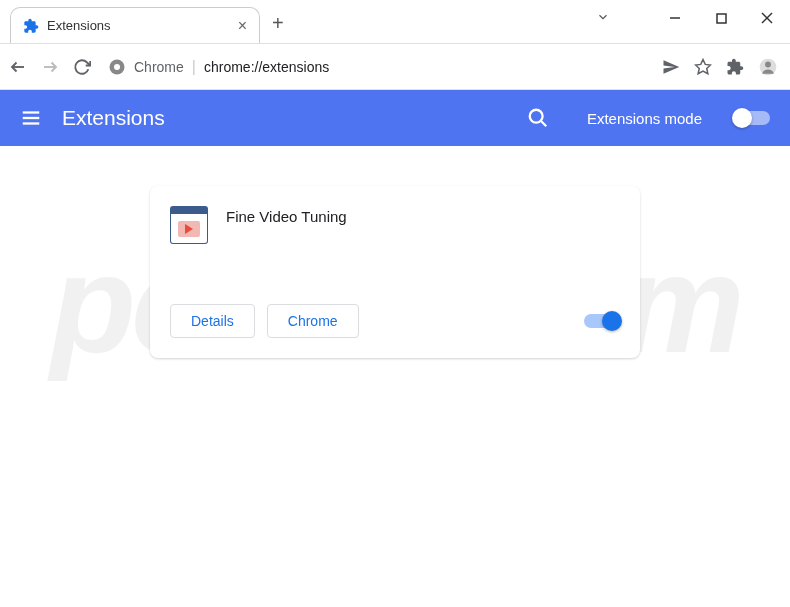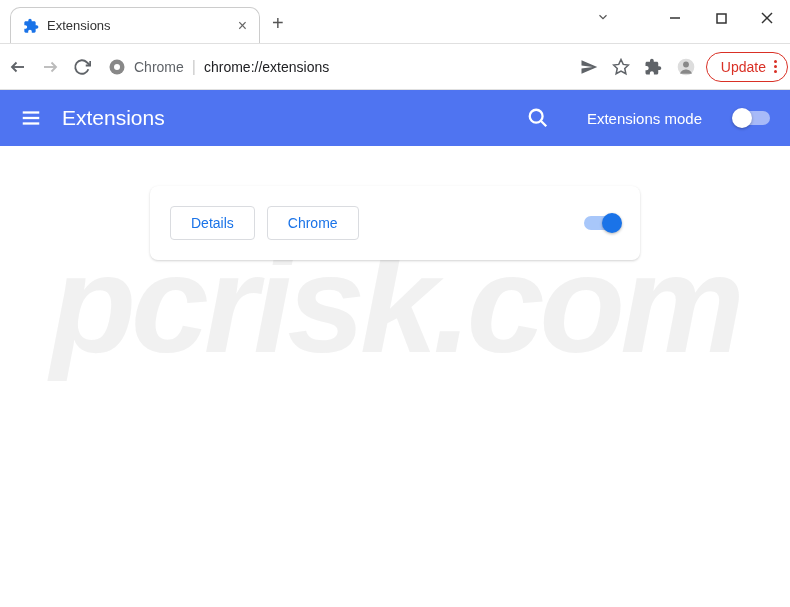--- a/index.html
+++ b/index.html
@@ -244,28 +244,20 @@
         </svg>
     </span>
     <span class="toolbar-icon">
       <svg width="20" height="20" viewBox="0 0 24 24">
           <circle cx="12" cy="12" r="10" fill="#ddd"></circle>
           <circle cx="12" cy="9" r="3.5" fill="#888"></circle>
           <path d="M5 20c1-4 5-5 7-5s6 1 7 5" fill="#888"></path>
         </svg>
     </span>
   </div>
-  <div class="update-btn">
-    <span>Update</span>
-    <span class="dots">
-        <span></span>
-        <span></span>
-        <span></span>
-      </span>
-  </div>
 </div>
 
 <div class="ext-header">
   <span class="hamburger">
     <svg width="22" height="22" viewBox="0 0 24 24" fill="none" stroke="#fff" stroke-width="2.5">
         <line x1="3" y1="6" x2="21" y2="6"></line>
         <line x1="3" y1="12" x2="21" y2="12"></line>
         <line x1="3" y1="18" x2="21" y2="18"></line>
       </svg>
   </span>
@@ -277,20 +269,24 @@
       </svg>
   </span>
   <span class="dev-mode">Extensions mode</span>
   <div class="toggle">
     <div class="toggle-knob"></div>
   </div>
 </div>
 
 <div class="content">
   <div class="card">
+    <div class="card-head">
+      <div class="ext-icon"></div>
+      <div class="ext-name">Fine Video Tuning</div>
+    </div>
     <div class="card-foot">
       <button class="card-btn">Details</button>
       <button class="card-btn">Chrome</button>
       <div class="spacer"></div>
       <div class="toggle-on">
         <div class="toggle-on-knob"></div>
       </div>
     </div>
   </div>
 </div>

